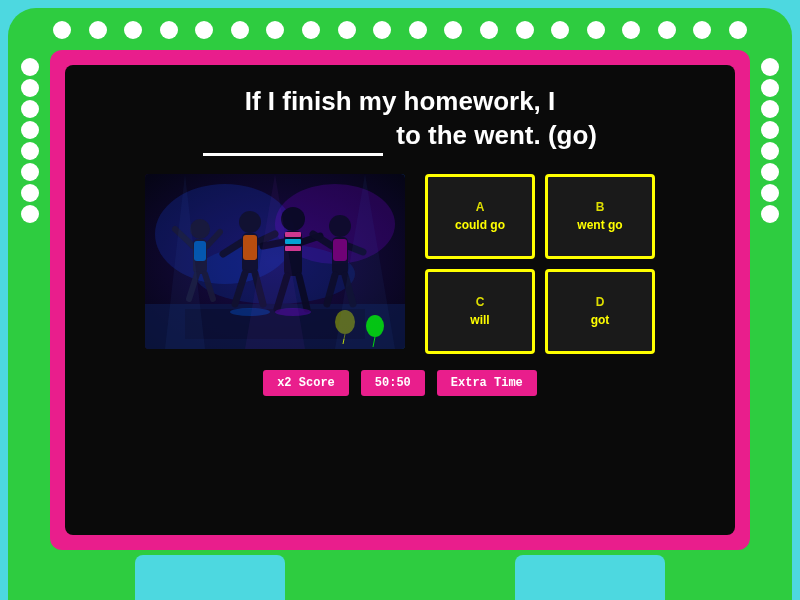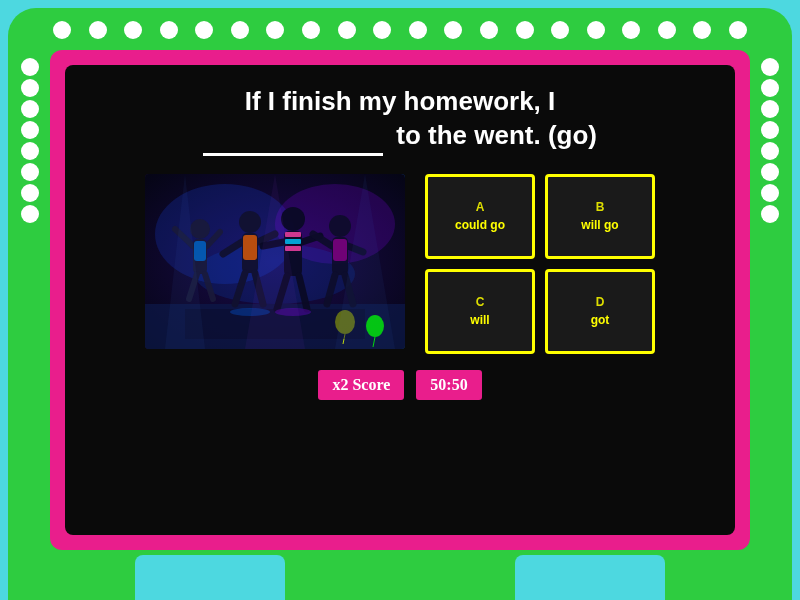--- a/index.html
+++ b/index.html
@@ -184,25 +184,25 @@
       display: flex;
       gap: 12px;
       margin-top: 16px;
     }
 
     .powerup-btn {
       background: #e91e8c;
       color: white;
       border: none;
       padding: 6px 14px;
-      font-size: 16px;
+      font-size: 12px;
       font-weight: 700;
       border-radius: 3px;
       cursor: pointer;
-      font-family: Liberation Serif, serif;
+      font-family: Liberation Mono, monospace;
     }
 
     .tab-left {
       position: absolute;
       bottom: 0;
       left: 130px;
       width: 160px;
       height: 55px;
       background: #2ecc40;
       border-radius: 0;
@@ -385,34 +385,35 @@
         </svg>
       </div>
 
       <div class="answers-grid">
         <div class="answer-box">
           <span class="answer-letter">A</span>
           <span class="answer-value">could go</span>
         </div>
         <div class="answer-box">
           <span class="answer-letter">B</span>
-          <span class="answer-value">will go</span>
+          <span class="answer-value">went go</span>
         </div>
         <div class="answer-box">
           <span class="answer-letter">C</span>
           <span class="answer-value">will</span>
         </div>
         <div class="answer-box">
           <span class="answer-letter">D</span>
           <span class="answer-value">got</span>
         </div>
       </div>
 
     </div>
 
     <div class="powerups">
       <button class="powerup-btn">x2 Score</button>
       <button class="powerup-btn">50:50</button>
+      <button class="powerup-btn">Extra Time</button>
     </div>
 
   </div>
 
 </div>
 
 </body></html>

